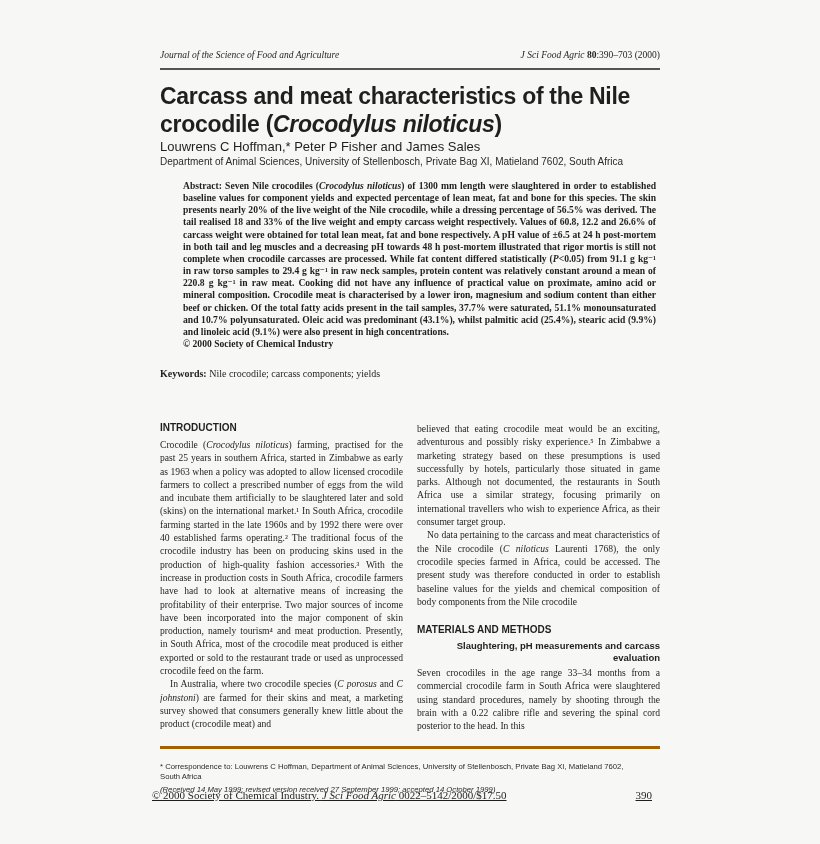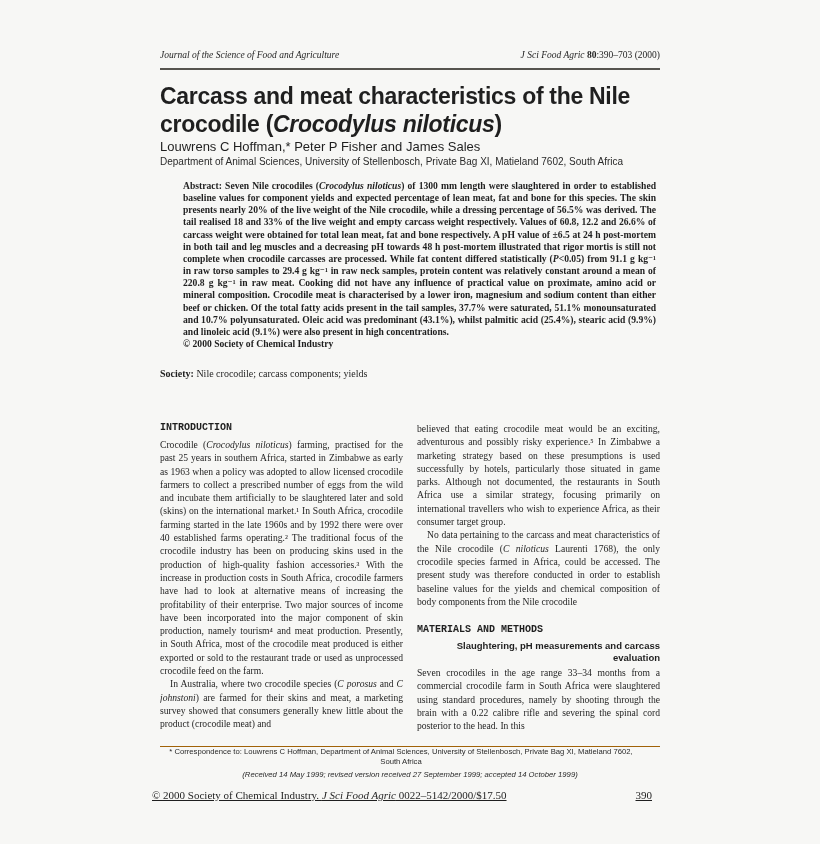--- a/index.html
+++ b/index.html
@@ -62,40 +62,40 @@
     left:160px; top:422px; width:500px; height:322px;
     display:flex; gap:14px;
     overflow:hidden;
   }
   .col {
     width:243px;
     font-size:9.6px; line-height:13.3px;
     text-align:justify;
   }
   .section-heading {
-    font-family:Liberation Mono, monospace;
+    font-family:Liberation Sans, sans-serif;
     font-weight:bold; font-size:10px; line-height:12px;
     margin:0 0 4px 0; text-align:left;
   }
   .sub-heading {
     font-family:"Liberation Sans","DejaVu Sans",sans-serif;
     font-weight:bold; font-size:9.5px; line-height:12px;
     margin:0 0 2px 0; text-align:right;
   }
   .col p { margin:0; }
   .col p.indent { text-indent:10px; }
   .methods-block { margin-top:16px; }
 
   
   .footnote {
     left:160px; top:746px; width:500px;
-    border-top:1px solid #a16207;
-    padding-top:0;
+    border-top:3px solid #a16207;
+    padding-top:13px;
     font-family:"Liberation Sans","DejaVu Sans",sans-serif;
-    font-size:7.7px; line-height:10px; color:#2a2a2a;text-align:center;
+    font-size:7.7px; line-height:10px; color:#2a2a2a;
   }
   .footnote .correspondence { width:482px; }
   .footnote .received { font-style:italic; margin-top:3px; }
 
   
   .footer {
     left:152px; top:789px; width:500px;
     display:flex; justify-content:space-between;
     font-size:11px;
     text-decoration:underline;
@@ -113,21 +113,21 @@
 
 <div class="abs authors">Louwrens C Hoffman,* Peter P Fisher and James Sales</div>
 
 <div class="abs affiliation">Department of Animal Sciences, University of Stellenbosch, Private Bag XI, Matieland 7602, South Africa</div>
 
 <div class="abs abstract">
   <div><span>Abstract: Seven Nile crocodiles (</span><span style="font-style: italic;">Crocodylus niloticus</span><span>) of 1300 mm length were slaughtered in order to established baseline values for component yields and expected percentage of lean meat, fat and bone for this species. The skin presents nearly 20% of the live weight of the Nile crocodile, while a dressing percentage of 56.5% was derived. The tail realised 18 and 33% of the live weight and empty carcass weight respectively. Values of 60.8, 12.2 and 26.6% of carcass weight were obtained for total lean meat, fat and bone respectively. A pH value of ±6.5 at 24 h post-mortem in both tail and leg muscles and a decreasing pH towards 48 h post-mortem illustrated that rigor mortis is still not complete when crocodile carcasses are processed. While fat content differed statistically (</span><span style="font-style: italic;">P</span><span>&lt;0.05) from 91.1 g kg⁻¹ in raw torso samples to 29.4 g kg⁻¹ in raw neck samples, protein content was relatively constant around a mean of 220.8 g kg⁻¹ in raw meat. Cooking did not have any influence of practical value on proximate, amino acid or mineral composition. Crocodile meat is characterised by a lower iron, magnesium and sodium content than either beef or chicken. Of the total fatty acids present in the tail samples, 37.7% were saturated, 51.1% monounsaturated and 10.7% polyunsaturated. Oleic acid was predominant (43.1%), whilst palmitic acid (25.4%), stearic acid (9.9%) and linoleic acid (9.1%) were also present in high concentrations.</span></div>
   <div class="abstract-copyright">© 2000 Society of Chemical Industry</div>
 </div>
 
-<div class="abs keywords"><span style="font-weight: bold;">Society: </span><span>Nile crocodile; carcass components; yields</span></div>
+<div class="abs keywords"><span style="font-weight: bold;">Keywords: </span><span>Nile crocodile; carcass components; yields</span></div>
 
 <div class="abs columns">
   <div class="col">
     <div class="section-heading">INTRODUCTION</div>
     <p><span>Crocodile (</span><span style="font-style: italic;">Crocodylus niloticus</span><span>) farming, practised for the past 25 years in southern Africa, started in Zimbabwe as early as 1963 when a policy was adopted to allow licensed crocodile farmers to collect a prescribed number of eggs from the wild and incubate them artificially to be slaughtered later and sold (skins) on the international market.¹ In South Africa, crocodile farming started in the late 1960s and by 1992 there were over 40 established farms operating.² The traditional focus of the crocodile industry has been on producing skins used in the production of high-quality fashion accessories.³ With the increase in production costs in South Africa, crocodile farmers have had to look at alternative means of increasing the profitability of their enterprise. Two major sources of income have been incorporated into the major component of skin production, namely tourism⁴ and meat production. Presently, in South Africa, most of the crocodile meat produced is either exported or sold to the restaurant trade or used as unprocessed crocodile feed on the farm.</span></p>
     <p class="indent"><span>In Australia, where two crocodile species (</span><span style="font-style: italic;">C porosus</span><span> and </span><span style="font-style: italic;">C johnstoni</span><span>) are farmed for their skins and meat, a marketing survey showed that consumers generally knew little about the product (crocodile meat) and</span></p>
   </div>
   <div class="col">
     <p><span>believed that eating crocodile meat would be an exciting, adventurous and possibly risky experience.⁵ In Zimbabwe a marketing strategy based on these presumptions is used successfully by hotels, particularly those situated in game parks. Although not documented, the restaurants in South Africa use a similar strategy, focusing primarily on international travellers who wish to experience Africa, as their consumer target group.</span></p>
     <p class="indent"><span>No data pertaining to the carcass and meat characteristics of the Nile crocodile (</span><span style="font-style: italic;">C niloticus</span><span> Laurenti 1768), the only crocodile species farmed in Africa, could be accessed. The present study was therefore conducted in order to establish baseline values for the yields and chemical composition of body components from the Nile crocodile</span></p>

